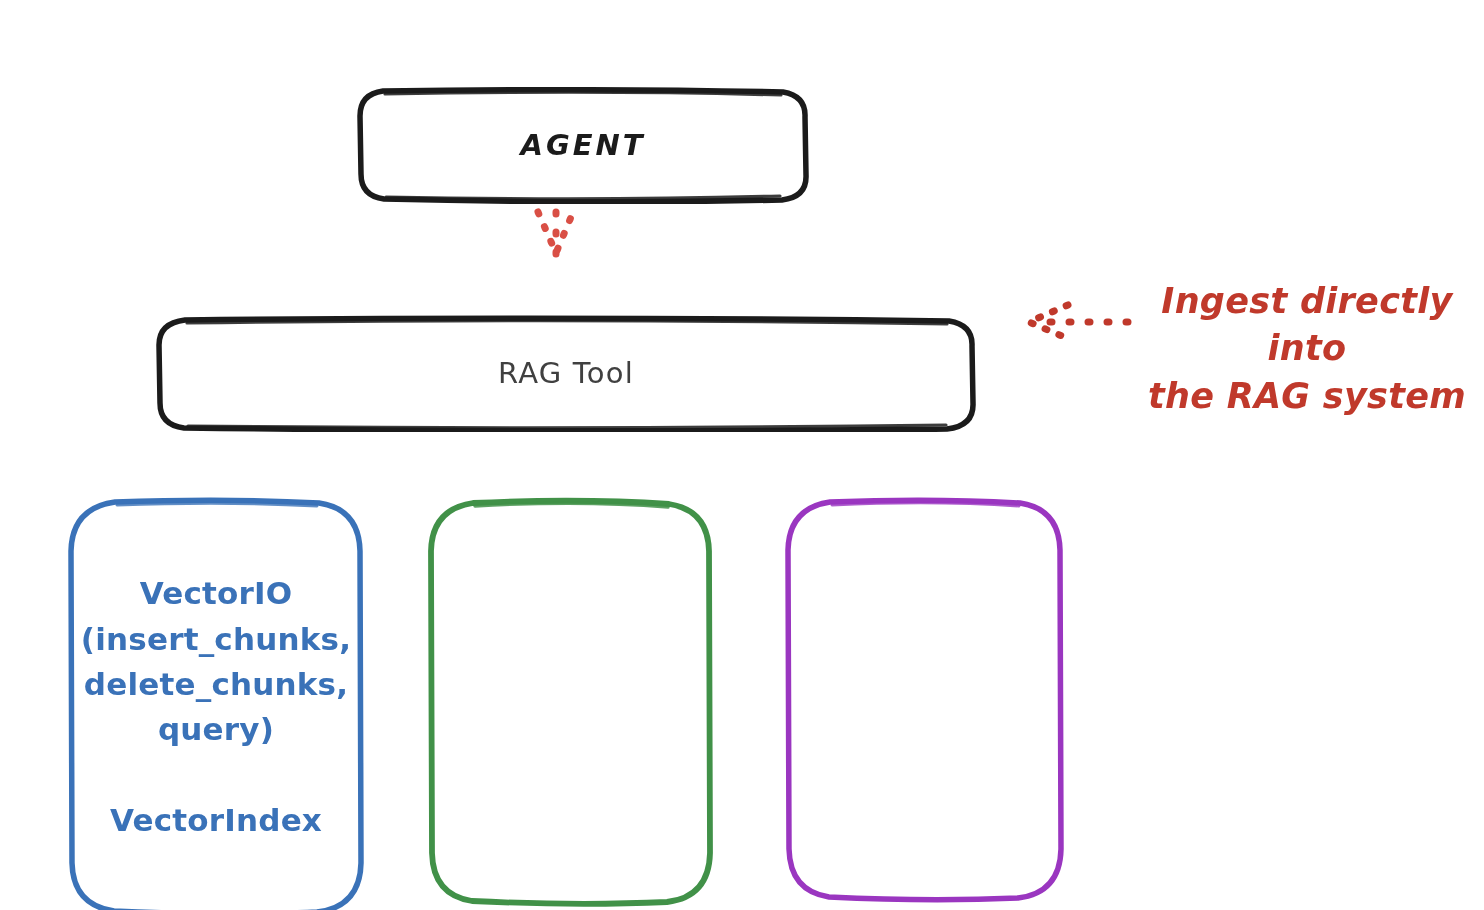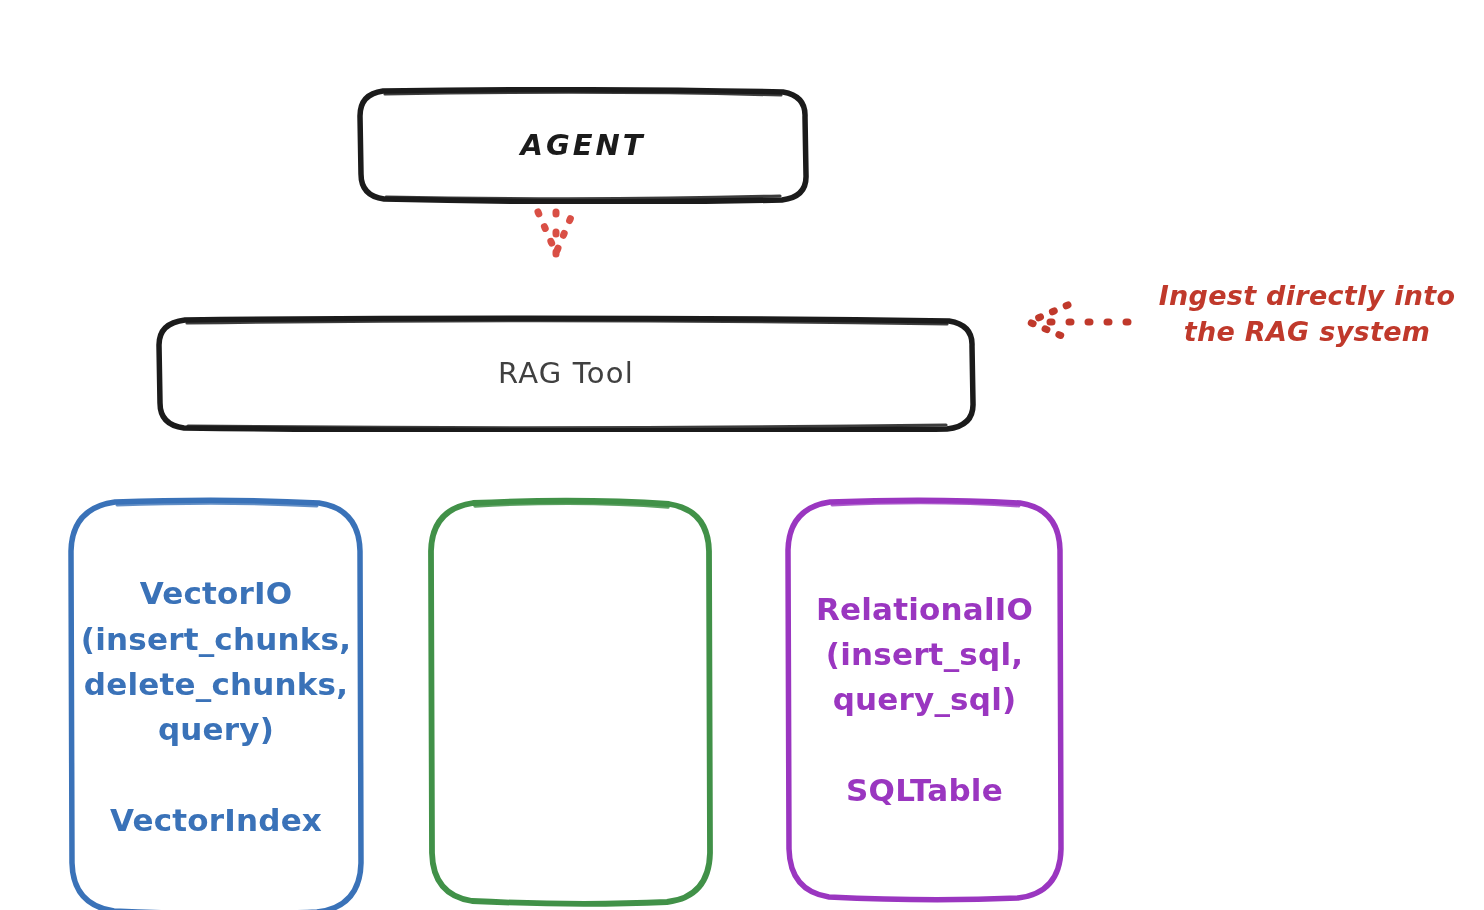--- a/index.html
+++ b/index.html
@@ -107,21 +107,21 @@
   #relational-io-box .node-label { color: #9a36c0; }
 
   
   #ingest-annotation {
     position: absolute;
     left: 1142px;
     top: 278px;
     width: 330px;
     color: #c0392b;
     font-family: "DejaVu Sans", sans-serif;
-    font-size: 27px;
+    font-size: 35px;
     font-weight: 600;
     font-style: italic;
     line-height: 1.35;
     text-align: center;
     white-space: pre-line;
     letter-spacing: 0.3px;
     z-index: 3;
   }
 </style>
 </head>
@@ -181,21 +181,16 @@
     <path d="M48,9 Q152,3 241,10" fill="none" stroke="#419148" stroke-width="3.4" stroke-linecap="round" opacity="0.85"></path>
   </svg>
 </div>
 
 <div class="node provider" id="relational-io-box">
   <svg class="sketch-border" viewBox="0 0 281 406" preserveAspectRatio="none">
     <path d="M46,5 Q148,1 236,6 Q275,12 276,53 L277,352 Q276,396 234,401
              Q146,405 45,400 Q6,394 5,352 L4,53 Q5,11 46,5 Z" fill="#ffffff" stroke="#9a36c0" stroke-width="5.5" stroke-linecap="round" stroke-linejoin="round"></path>
     <path d="M48,8 Q148,3 235,9" fill="none" stroke="#9a36c0" stroke-width="3" stroke-linecap="round" opacity="0.8"></path>
   </svg>
-  <div class="node-label">RelationalIO
-(insert_sql,
-query_sql)
-
-SQLTable</div>
 </div>
 
 <div id="ingest-annotation">Ingest directly into
 the RAG system</div>
 
 </body></html>

